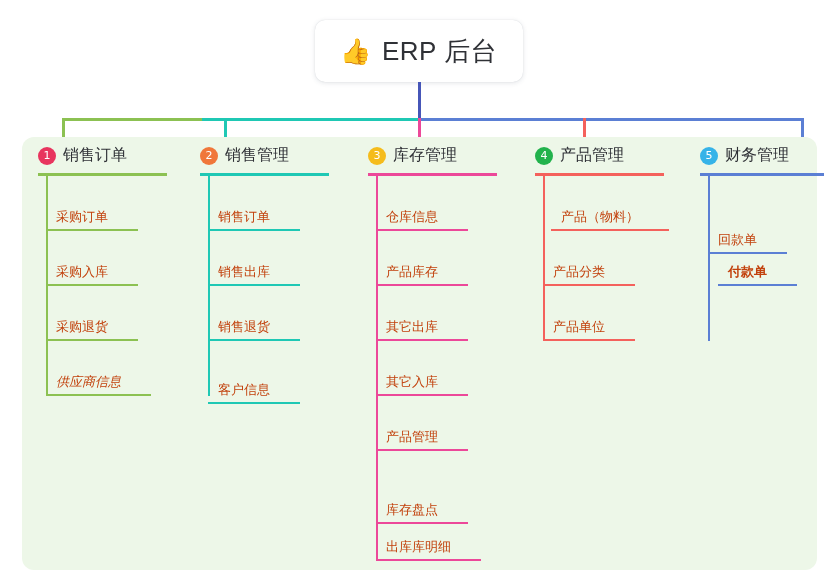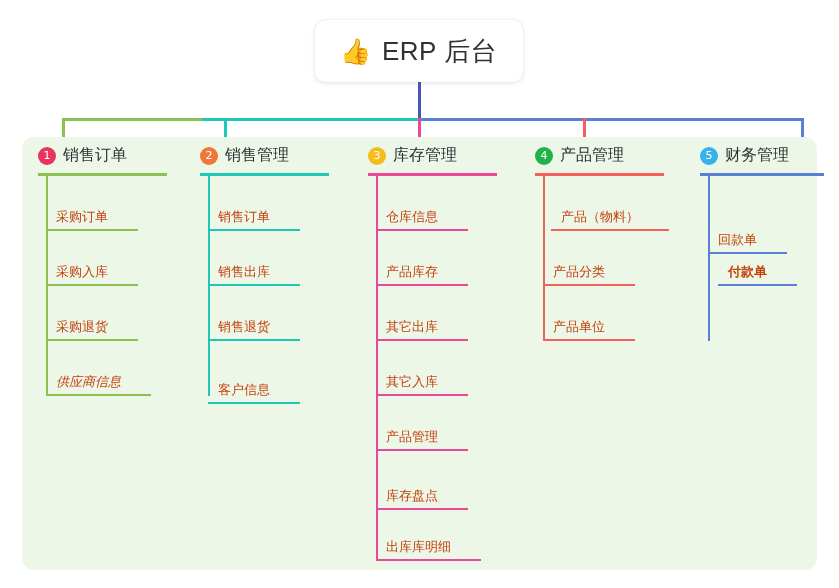--- a/index.html
+++ b/index.html
@@ -160,21 +160,21 @@
         <div class="leaf-rule" style="width:92px;background:#ec4899;"></div>
       </div>
       <div class="leaf" style="left:8px;top:204px;width:92px;height:55px;">
         <span class="leaf-label">其它入库</span>
         <div class="leaf-rule" style="width:92px;background:#ec4899;"></div>
       </div>
       <div class="leaf" style="left:8px;top:259px;width:92px;height:55px;">
         <span class="leaf-label">产品管理</span>
         <div class="leaf-rule" style="width:92px;background:#ec4899;"></div>
       </div>
-      <div class="leaf" style="left:8px;top:314px;width:92px;height:59px;">
+      <div class="leaf" style="left:8px;top:314px;width:92px;height:73px;">
         <span class="leaf-label">库存盘点</span>
         <div class="leaf-rule" style="width:92px;background:#ec4899;"></div>
       </div>
       <div class="leaf" style="left:8px;top:369px;width:105px;height:55px;">
         <span class="leaf-label">出库库明细</span>
         <div class="leaf-rule" style="width:105px;background:#ec4899;"></div>
       </div>
     </div>
 
     <div class="col" style="left:513px;width:160px;height:100%;">

